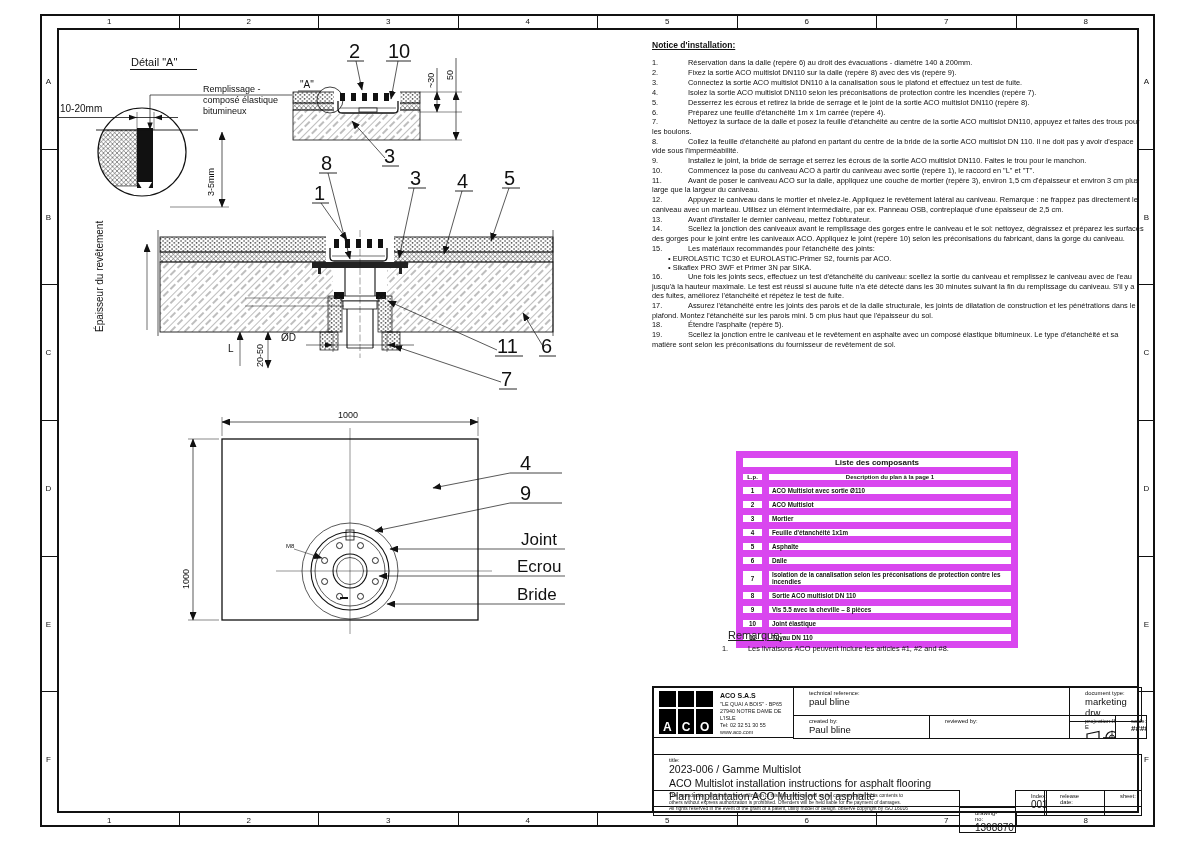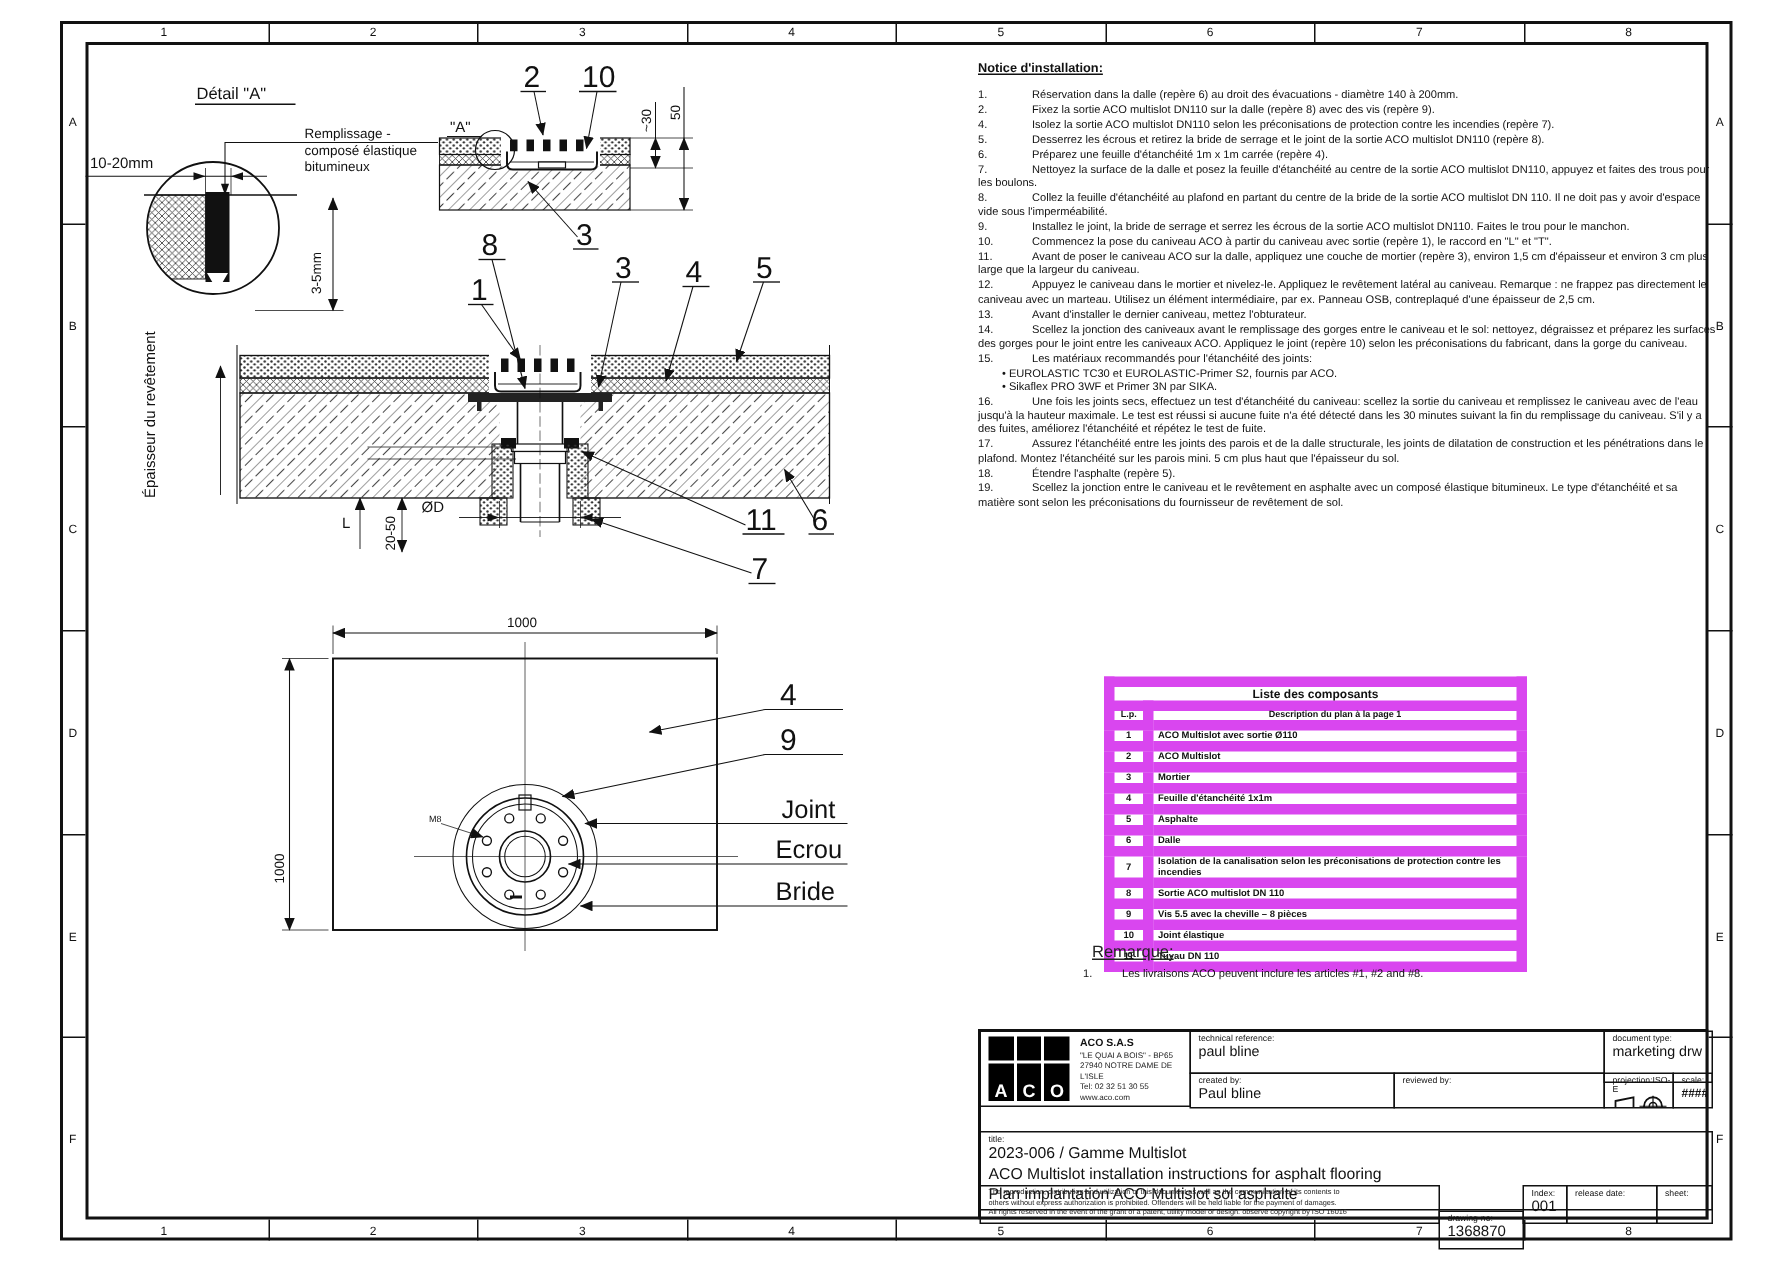--- a/index.html
+++ b/index.html
@@ -42,21 +42,21 @@
   .comp-row td.lp { text-align:center; width:26px; padding:0; }
 
   
   .remark { left:652px; top:629px; width:470px; }
   .remark-title { font-size:11px; text-decoration:underline; margin-left:76px; margin-bottom:3px; color:#222; }
   .remark-item { font-size:7.4px; padding-left:70px; }
   .remark-item .n { display:inline-block; width:26px; }
 
   
   .tb { left:652px; top:686px; width:487px; height:127px; border:2px solid #111; background:#fff; }
-  .tb .cell { position:absolute; border:1px solid #111; padding:2px 5px; overflow:hidden; }
+  .tb .cell { position:absolute; border:1px solid #111; padding:2px 15px; overflow:hidden; }
   .tb .lab { font-size:5.8px; color:#111; }
   .tb .val { font-size:9.5px; }
   .aco-logo { position:absolute; left:5px; top:3px; width:54px; height:43px; background:#fff;
               display:grid; grid-template-columns:1fr 1fr 1fr; grid-template-rows:16px 1fr; gap:2px; }
   .aco-logo div { background:#000; color:#fff; display:flex; align-items:flex-end;
                   justify-content:center; font-size:12px; font-weight:bold; line-height:1; padding-bottom:1px; }
   .addr { position:absolute; left:66px; top:4px; }
   .addr .co { font-size:7px; font-weight:bold; margin-bottom:2px; }
   .addr .ln { font-size:5.4px; line-height:7px; color:#222; }
   .tb-title-lines div { font-size:10.5px; line-height:13.5px; }
@@ -391,20 +391,21 @@
       <text class="big17" x="517" y="600">Bride</text>
       <line x1="565" y1="604" x2="387" y2="604" stroke="#111" stroke-width="0.7" marker-end="url(#ar)"></line>
     </g>
   </svg>
 
   <div class="abs notice">
     <div class="notice-title">Notice d'installation:</div>
     <div id="notice-items">
         <div class="n-item"><span class="n">1.</span><span>Réservation dans la dalle (repère 6) au droit des évacuations - diamètre 140 à 200mm.</span></div>
         <div class="n-item"><span class="n">2.</span><span>Fixez la sortie ACO multislot DN110 sur la dalle (repère 8) avec des vis (repère 9).</span></div>
+        <div class="n-item"><span class="n">3.</span><span>Connectez la sortie ACO multislot DN110 à la canalisation sous le plafond et effectuez un test de fuite.</span></div>
         <div class="n-item"><span class="n">4.</span><span>Isolez la sortie ACO multislot DN110 selon les préconisations de protection contre les incendies (repère 7).</span></div>
         <div class="n-item"><span class="n">5.</span><span>Desserrez les écrous et retirez la bride de serrage et le joint de la sortie ACO multislot DN110 (repère 8).</span></div>
         <div class="n-item"><span class="n">6.</span><span>Préparez une feuille d'étanchéité 1m x 1m carrée (repère 4).</span></div>
         <div class="n-item"><span class="n">7.</span><span>Nettoyez la surface de la dalle et posez la feuille d'étanchéité au centre de la sortie ACO multislot DN110, appuyez et faites des trous pour les boulons.</span></div>
         <div class="n-item"><span class="n">8.</span><span>Collez la feuille d'étanchéité au plafond en partant du centre de la bride de la sortie ACO multislot DN 110. Il ne doit pas y avoir d'espace vide sous l'imperméabilité.</span></div>
         <div class="n-item"><span class="n">9.</span><span>Installez le joint, la bride de serrage et serrez les écrous de la sortie ACO multislot DN110. Faites le trou pour le manchon.</span></div>
         <div class="n-item"><span class="n">10.</span><span>Commencez la pose du caniveau ACO à partir du caniveau avec sortie (repère 1), le raccord en "L" et "T".</span></div>
         <div class="n-item"><span class="n">11.</span><span>Avant de poser le caniveau ACO sur la dalle, appliquez une couche de mortier (repère 3), environ 1,5 cm d'épaisseur et environ 3 cm plus large que la largeur du caniveau.</span></div>
         <div class="n-item"><span class="n">12.</span><span>Appuyez le caniveau dans le mortier et nivelez-le. Appliquez le revêtement latéral au caniveau. Remarque : ne frappez pas directement le caniveau avec un marteau. Utilisez un élément intermédiaire, par ex. Panneau OSB, contreplaqué d'une épaisseur de 2,5 cm.</span></div>
         <div class="n-item"><span class="n">13.</span><span>Avant d'installer le dernier caniveau, mettez l'obturateur.</span></div>

